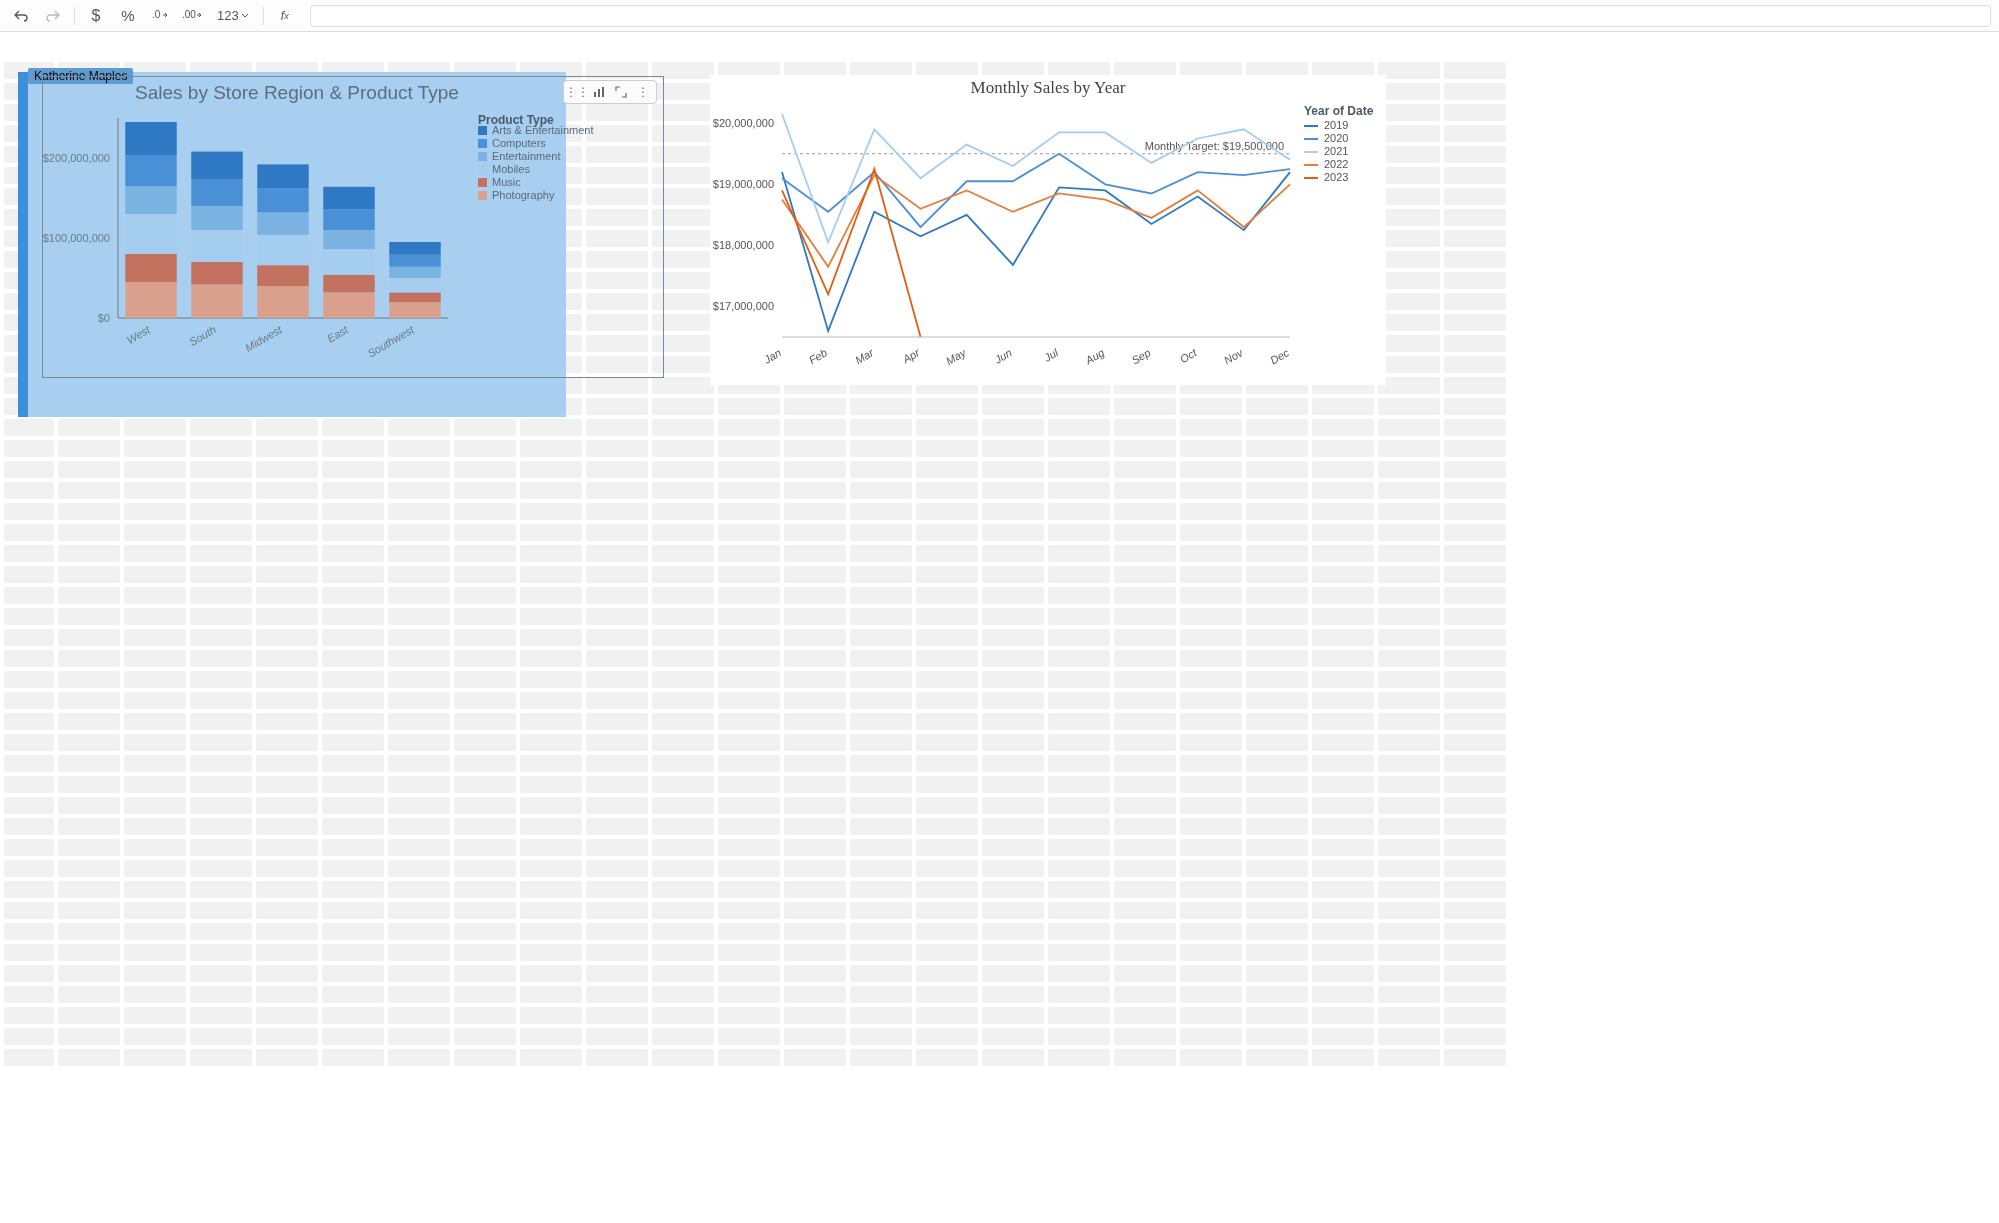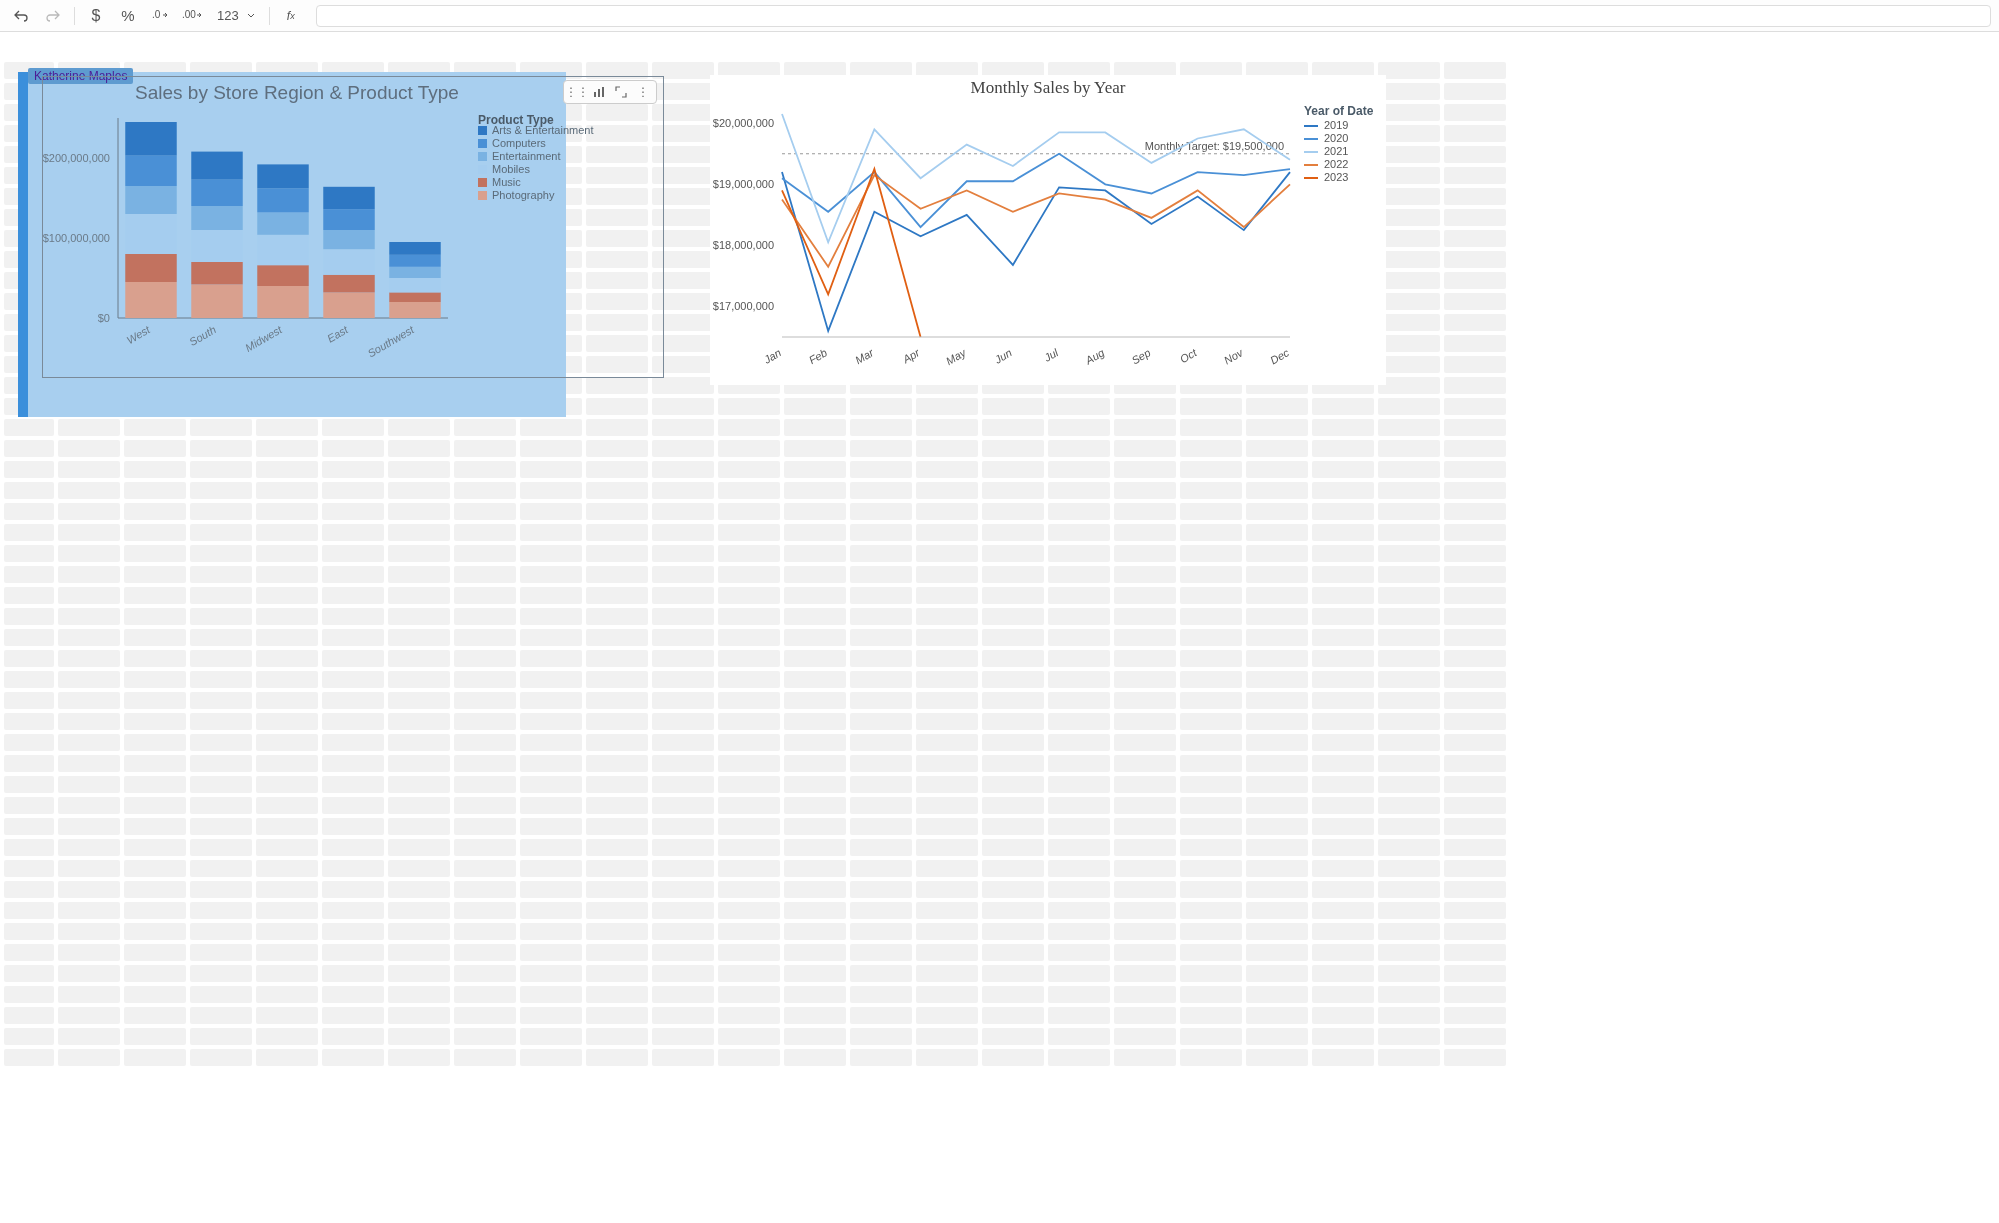--- a/index.html
+++ b/index.html
@@ -1,34 +1,34 @@
 <!DOCTYPE html>
 <html><head>
 <meta charset="utf-8">
 <style>
   * { box-sizing: border-box; }
   html, body { margin: 0; padding: 0; font-family: -apple-system, BlinkMacSystemFont, "Segoe UI", Arial, sans-serif; background: #fff; color: #333; }
   
   .toolbar { height: 32px; border-bottom: 1px solid #ddd; background: #fdfdfd; display: flex; align-items: center; padding: 0 8px; gap: 6px; font-size: 13px; }
   .tb-btn { display: inline-flex; align-items: center; justify-content: center; width: 26px; height: 24px; border-radius: 4px; cursor: pointer; color: #555; }
-  .tb-btn.wide { width: auto; padding: 0 6px; gap: 8px; }
+  .tb-btn.wide { width: auto; padding: 0 6px; gap: 2px; }
   .tb-sep { width: 1px; height: 18px; background: #ddd; margin: 0 2px; }
   .fx-bar { flex: 1; margin-left: 6px; height: 22px; border: 1px solid #ddd; border-radius: 4px; background: #fff; display: flex; align-items: center; padding: 0 8px; color: #999; font-size: 12px; }
 
   
   .sheet { position: relative; width: 100%; height: calc(100vh - 32px); overflow: hidden; background: #fff; }
   .grid-bg { position: absolute; inset: 0; display: grid; grid-template-columns: 50px repeat(22, 62px); grid-auto-rows: 17px; gap: 4px 4px; padding-top: 30px; padding-left: 4px; }
   .grid-bg > div { background: #f1f1f1; border-radius: 2px; }
 
   
   .chart-card { position: absolute; background: #fff; }
 
   
   .left-chart { left: 18px; top: 40px; width: 548px; height: 345px; background: #a8cfef; border-left: 10px solid #3b8fdb; }
-  .user-tag { position: absolute; left: 28px; top: 36px; background: #5e9bd0; color: #4c1d95; font-size: 12px; padding: 1px 6px; border-radius: 2px; z-index: 3; }
+  .user-tag { position: absolute; left: 28px; top: 36px; background: #5e9bd0; color: #000000; font-size: 12px; padding: 1px 6px; border-radius: 2px; z-index: 3; }
   .selection-box { position: absolute; left: 42px; top: 44px; width: 622px; height: 302px; border: 1px solid #7a8a99; z-index: 4; pointer-events: none; }
   .float-controls { position: absolute; right: 6px; top: 3px; display: flex; gap: 0; background: #fcfcfc; border: 1px solid #ccc; border-radius: 4px; padding: 2px; z-index: 5; pointer-events: auto; }
   .float-controls .fc { width: 22px; height: 18px; display: flex; align-items: center; justify-content: center; cursor: pointer; color: #666; font-size: 12px; }
 
   .chart-title { text-align: center; color: #5e6e7e; font-size: 19px; padding-top: 10px; }
 
   
   .right-chart { left: 710px; top: 43px; width: 676px; height: 310px; }
   .right-chart .chart-title { color: #444; font-family: Georgia, serif; font-size: 17px; padding-top: 3px; }
 

